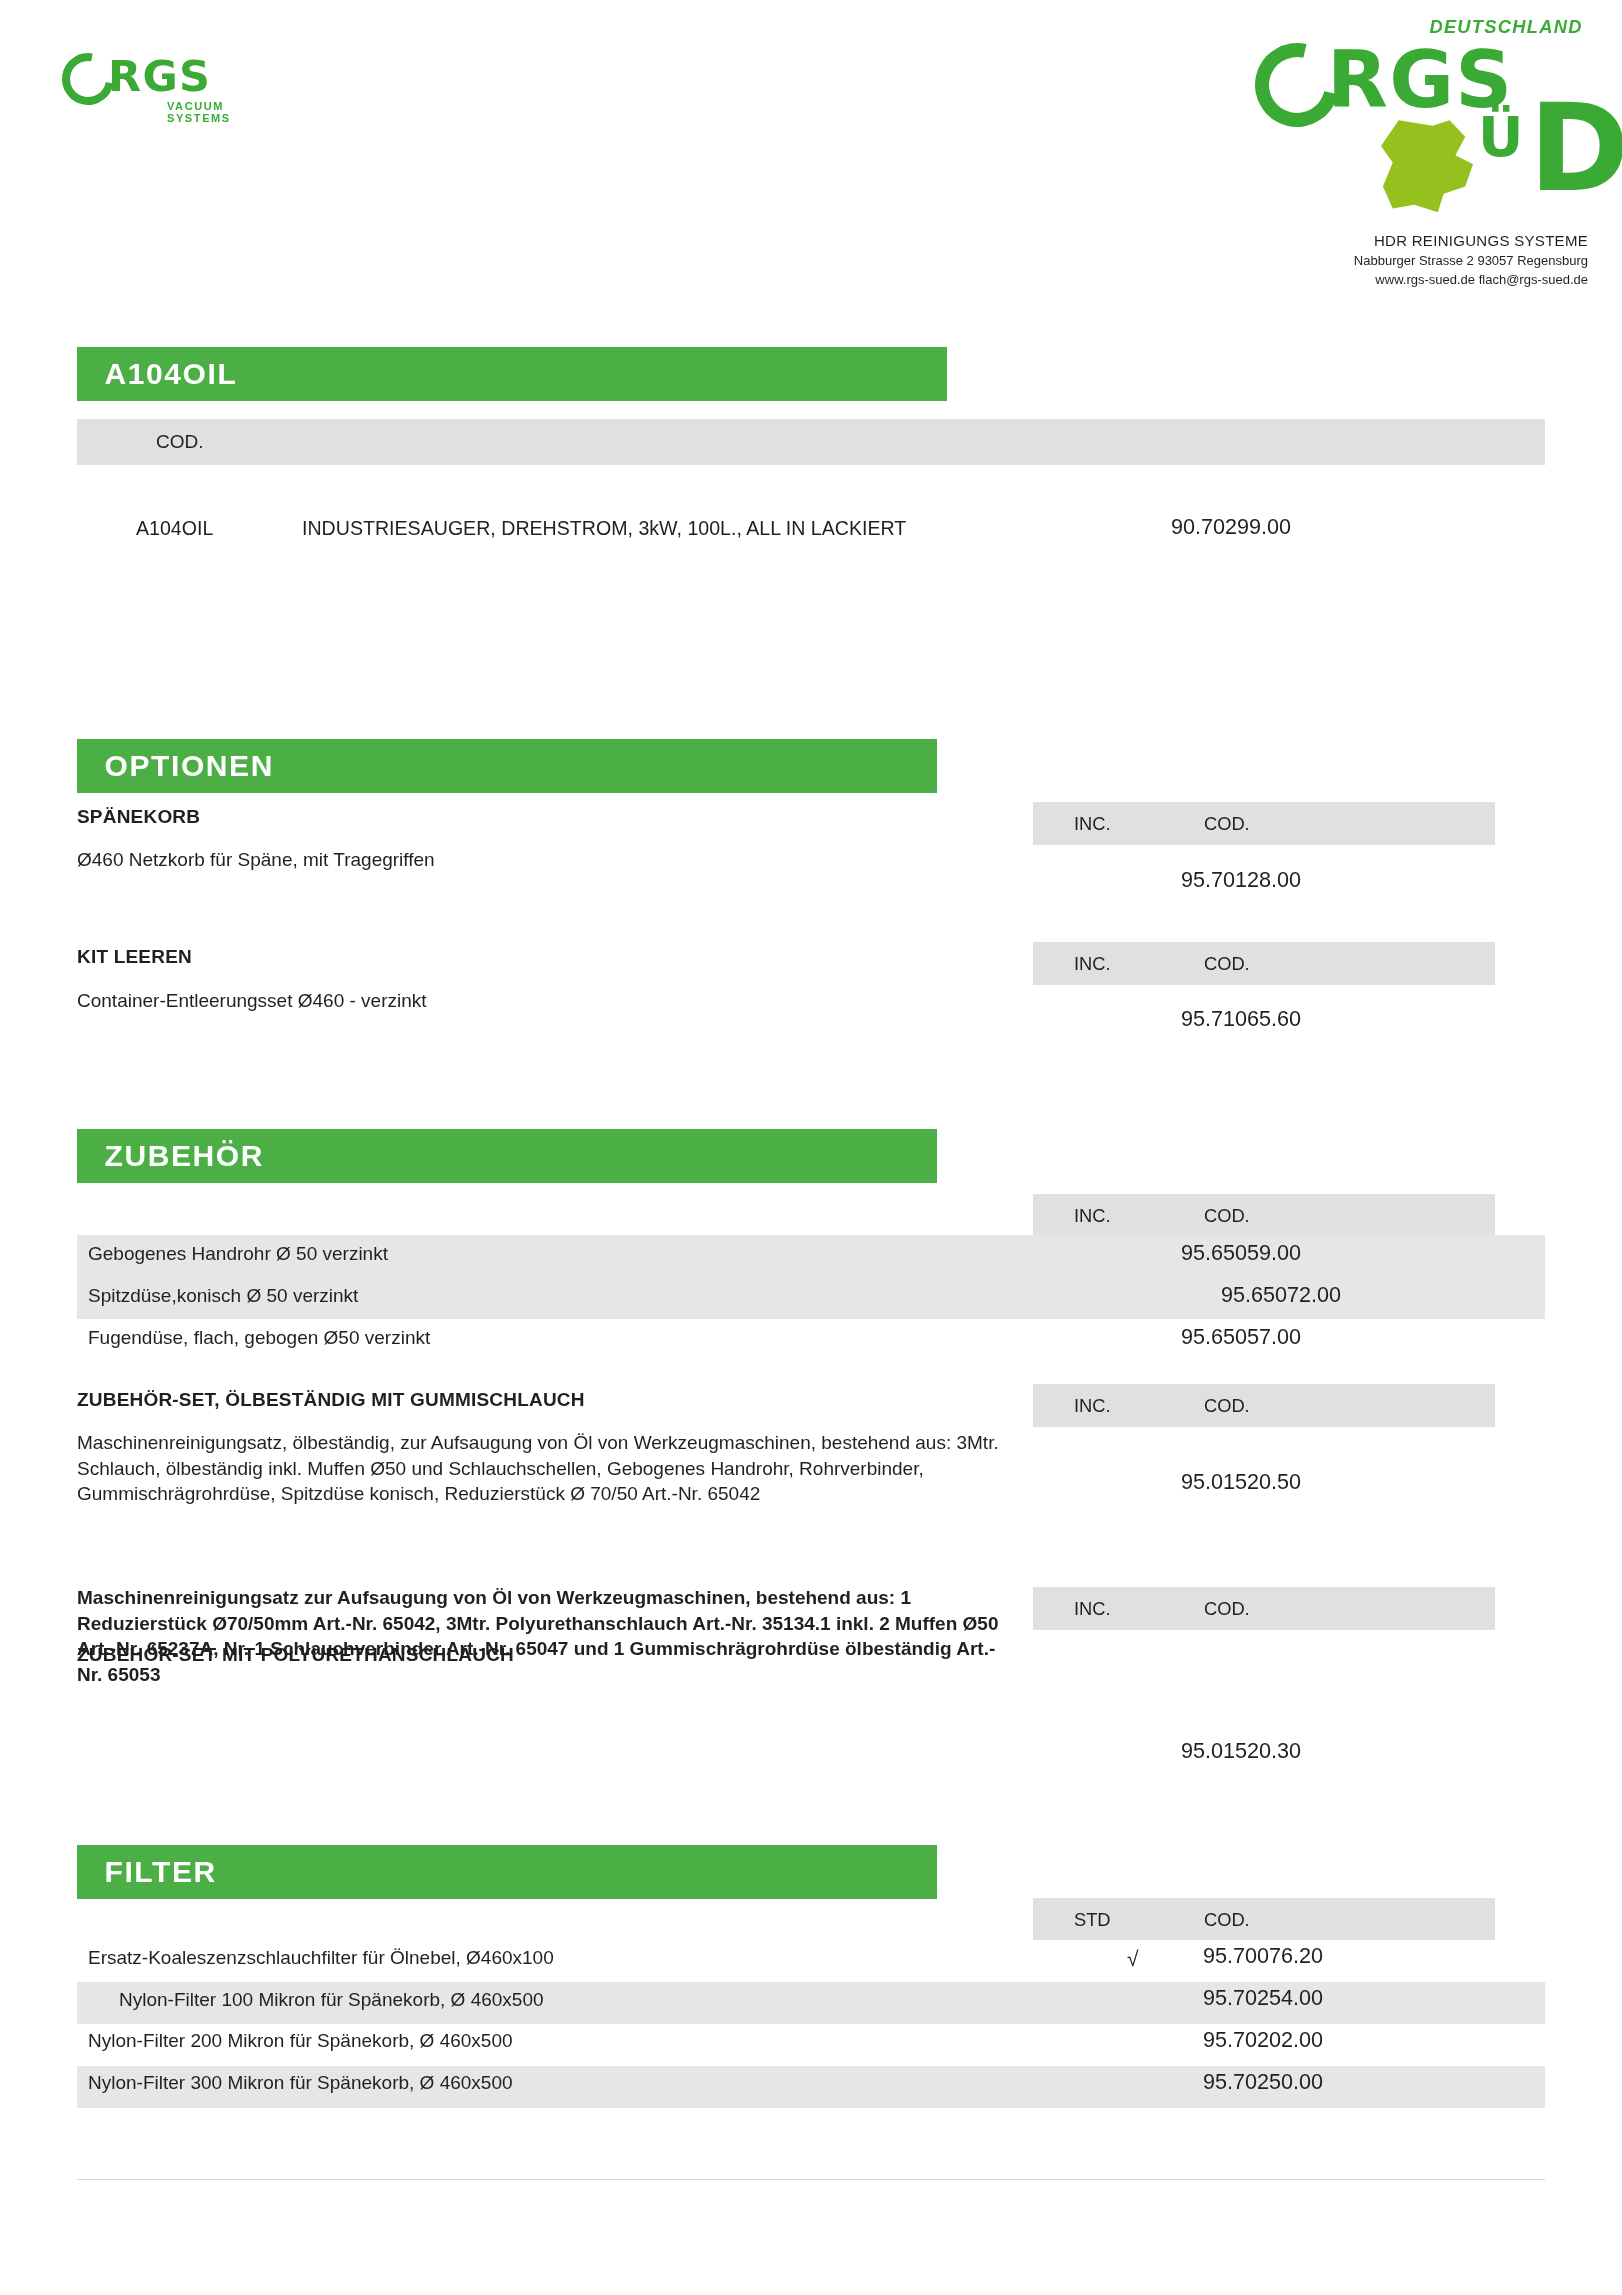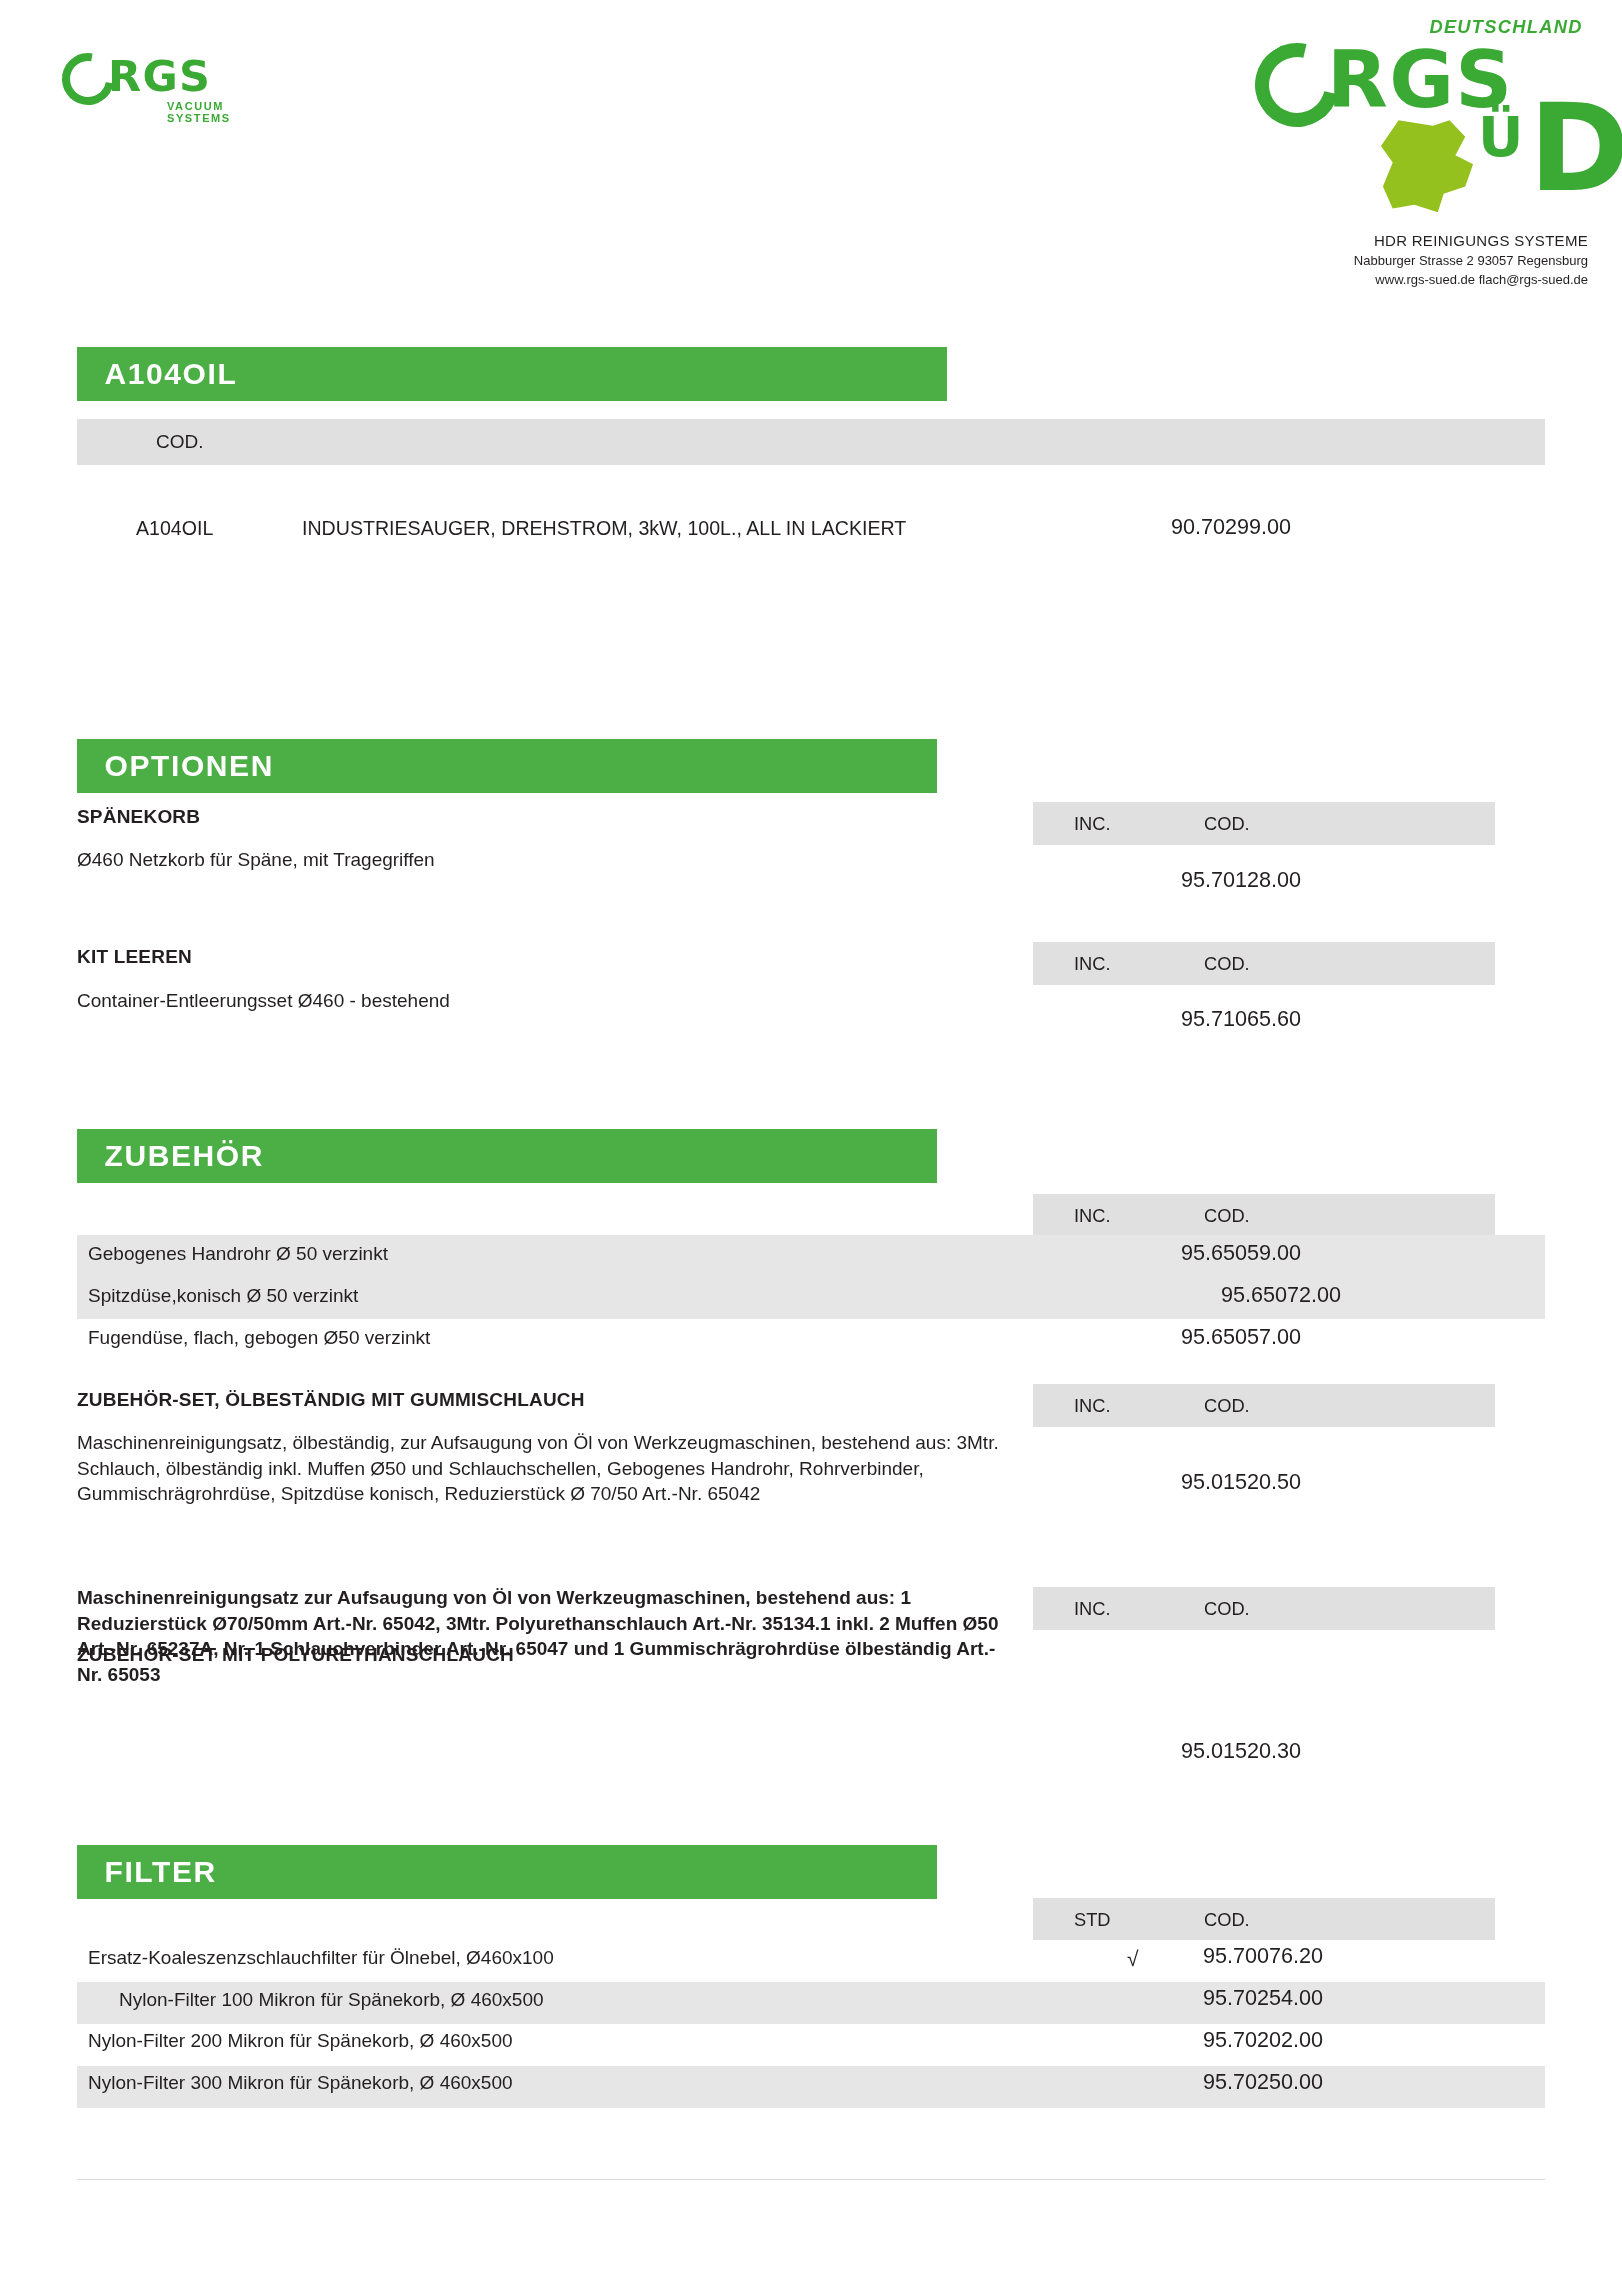--- a/index.html
+++ b/index.html
@@ -312,21 +312,21 @@
   </div>
   <div class="opt-title" style="top:806px;">SPÄNEKORB</div>
   <div class="opt-desc" style="top:847px;">Ø460 Netzkorb für Späne, mit Tragegriffen</div>
   <div class="row-code" style="left:1181px; top:867px;">95.70128.00</div>
 
   <div class="small-head" style="top:942px;">
     <div class="inc">INC.</div>
     <div class="cod">COD.</div>
   </div>
   <div class="opt-title" style="top:946px;">KIT LEEREN</div>
-  <div class="opt-desc" style="top:988px;">Container-Entleerungsset Ø460 - bestehend</div>
+  <div class="opt-desc" style="top:988px;">Container-Entleerungsset Ø460 - verzinkt</div>
   <div class="row-code" style="left:1181px; top:1006px;">95.71065.60</div>
 
   <div class="green-bar" style="top:1129px; width:860px;">
     <span>ZUBEHÖR</span>
   </div>
 
   <div class="small-head" style="top:1194px;">
     <div class="inc">INC.</div>
     <div class="cod">COD.</div>
   </div>

